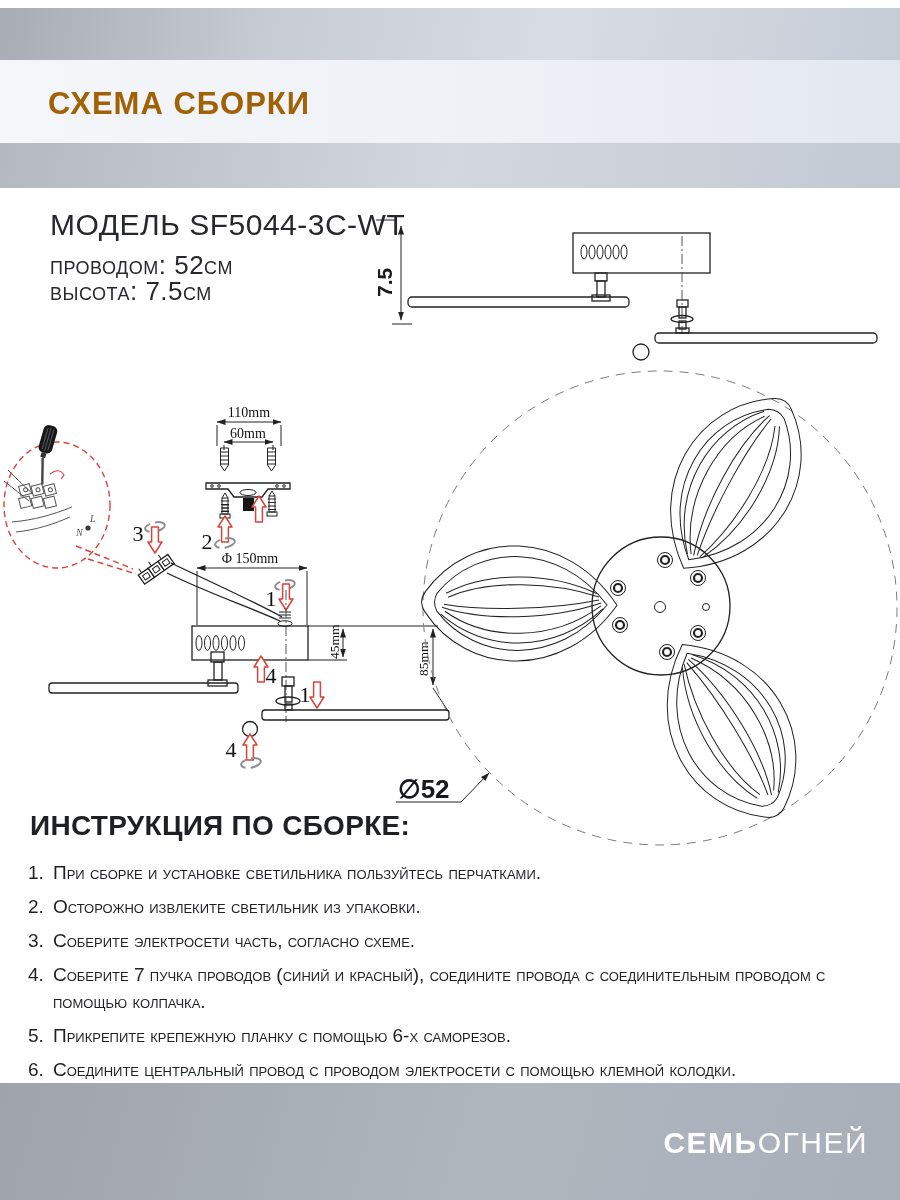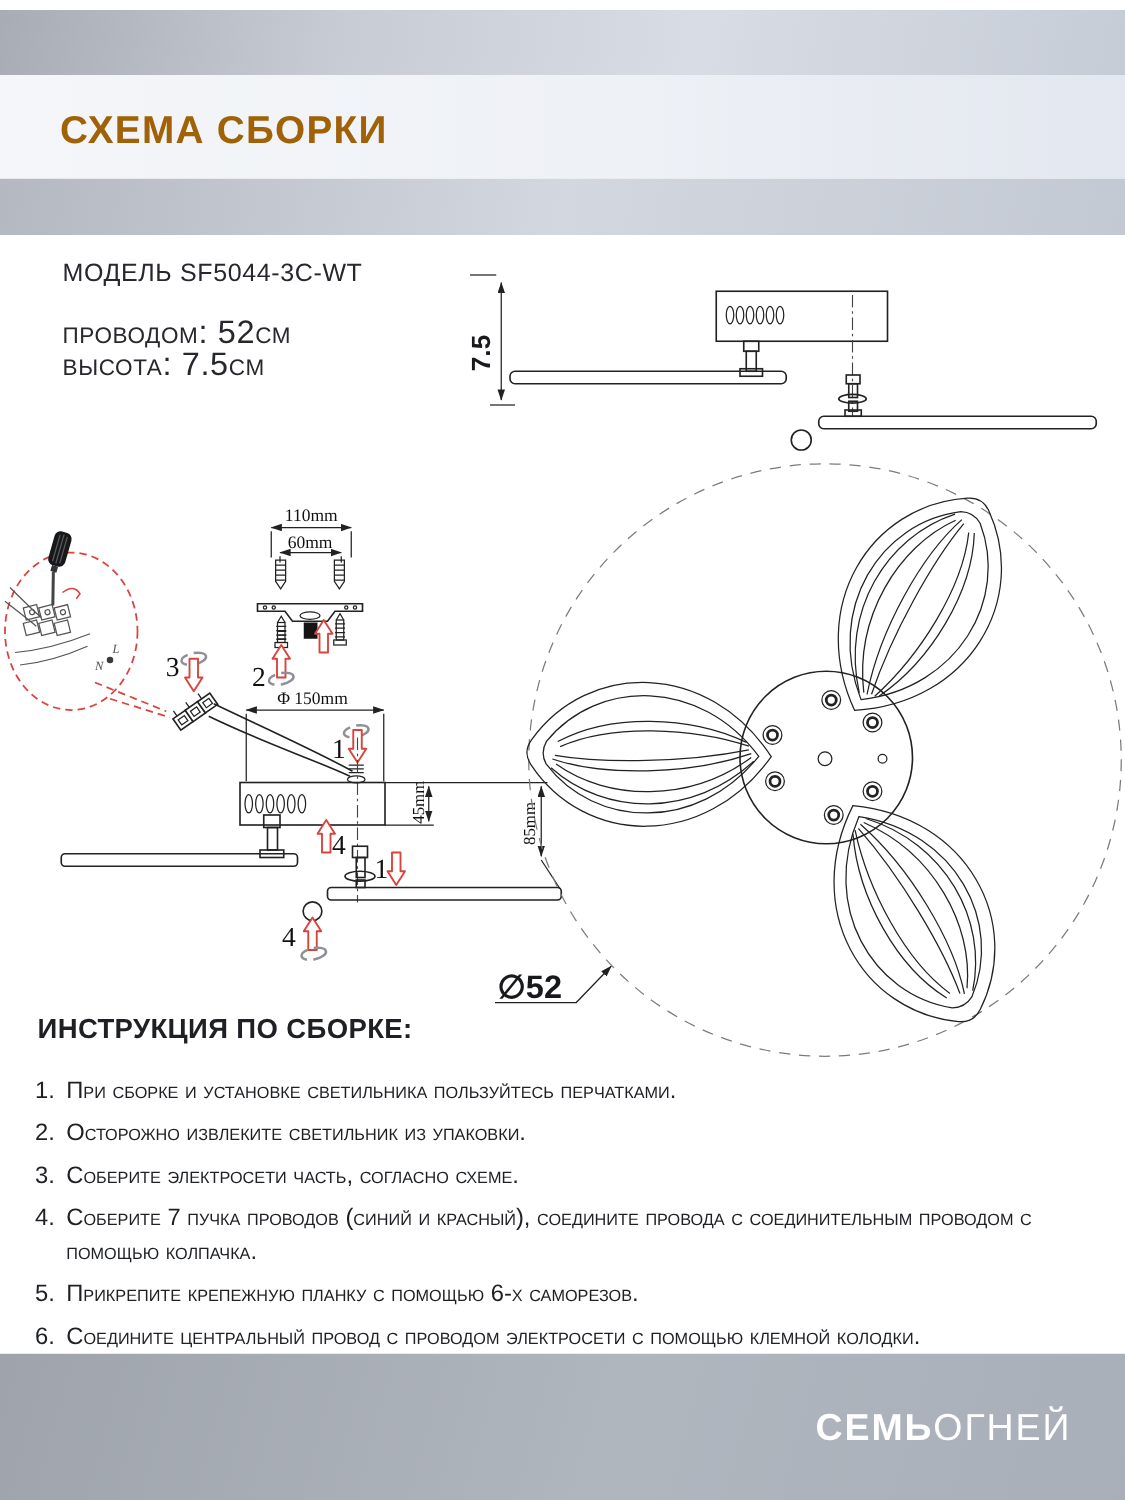--- a/index.html
+++ b/index.html
@@ -9,34 +9,34 @@
   .band{position:absolute;left:0;width:900px}
   .band-top{top:8px;height:52px;background:linear-gradient(100deg,#a8adb5 0%,#c7ccd4 30%,#d8dce4 62%,#c6ccd6 100%)}
   .band-title{top:60px;height:83px;background:linear-gradient(to right,#f4f6f9 0%,#eef1f6 55%,#e3e7ef 100%)}
   .band-mid{top:143px;height:45px;background:linear-gradient(100deg,#b4b9c1 0%,#d3d7df 50%,#c3c9d3 100%)}
   .band-footer{top:1083px;height:117px;background:linear-gradient(105deg,#9fa4ac 0%,#b0b6be 55%,#a9afb9 100%)}
 
   .title-text{position:absolute;left:48px;top:86px;margin:0;font-size:31px;font-weight:bold;
               letter-spacing:1px;color:#a16207}
 
   .model-line{position:absolute;left:50px;color:#26282d;white-space:nowrap}
-  .model-name{top:208px;font-size:20px;letter-spacing:.5px}
+  .model-name{top:208px;font-size:30px;letter-spacing:.5px}
   .model-diam{top:250px;font-size:26px;font-variant:small-caps;letter-spacing:.5px}
   .model-height{top:276px;font-size:26px;font-variant:small-caps;letter-spacing:.5px}
 
   #diagram{position:absolute;left:0;top:0}
 
-  .instr-head{position:absolute;left:30px;top:810px;font-size:22px;font-weight:bold;
+  .instr-head{position:absolute;left:30px;top:810px;font-size:28px;font-weight:bold;
               color:#1e2024;letter-spacing:.3px}
   .instr-list{position:absolute;left:28px;top:860px;width:828px;color:#1e2024}
   .instr-item{display:flex;margin-bottom:7px;font-size:19px;line-height:1.42;font-variant:small-caps}
   .instr-item .num{flex:0 0 25px}
   .instr-item .txt{flex:1}
 
-  .brand{position:absolute;right:43px;top:1126px;color:#fff;font-size:30px;letter-spacing:1.5px;white-space:nowrap}
+  .brand{position:absolute;right:32px;top:1126px;color:#fff;font-size:30px;letter-spacing:1.5px;white-space:nowrap}
   .brand .bold{font-weight:bold}
   .brand .light{font-weight:normal}
 
   
   .ln{stroke:#222;stroke-width:1.3;fill:none}
   .lnw{stroke:#222;stroke-width:1.3;fill:#fff}
   .lnt{stroke:#222;stroke-width:1;fill:none}
   .dd{stroke:#444;stroke-width:.9;fill:none;stroke-dasharray:10 3 2 3}
   .dashbig{stroke:#787c82;stroke-width:1;fill:none;stroke-dasharray:9 7}
   .rarr{fill:#fff;stroke:#d8433b;stroke-width:1.5;stroke-linejoin:round}

